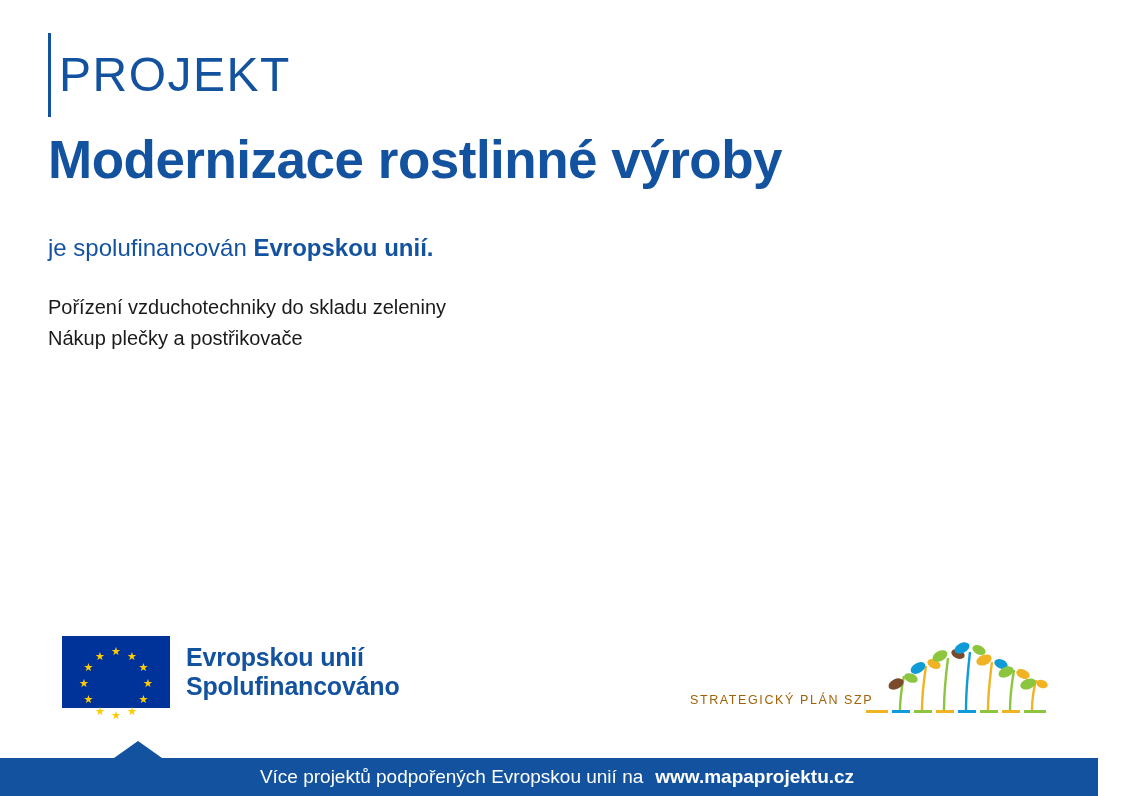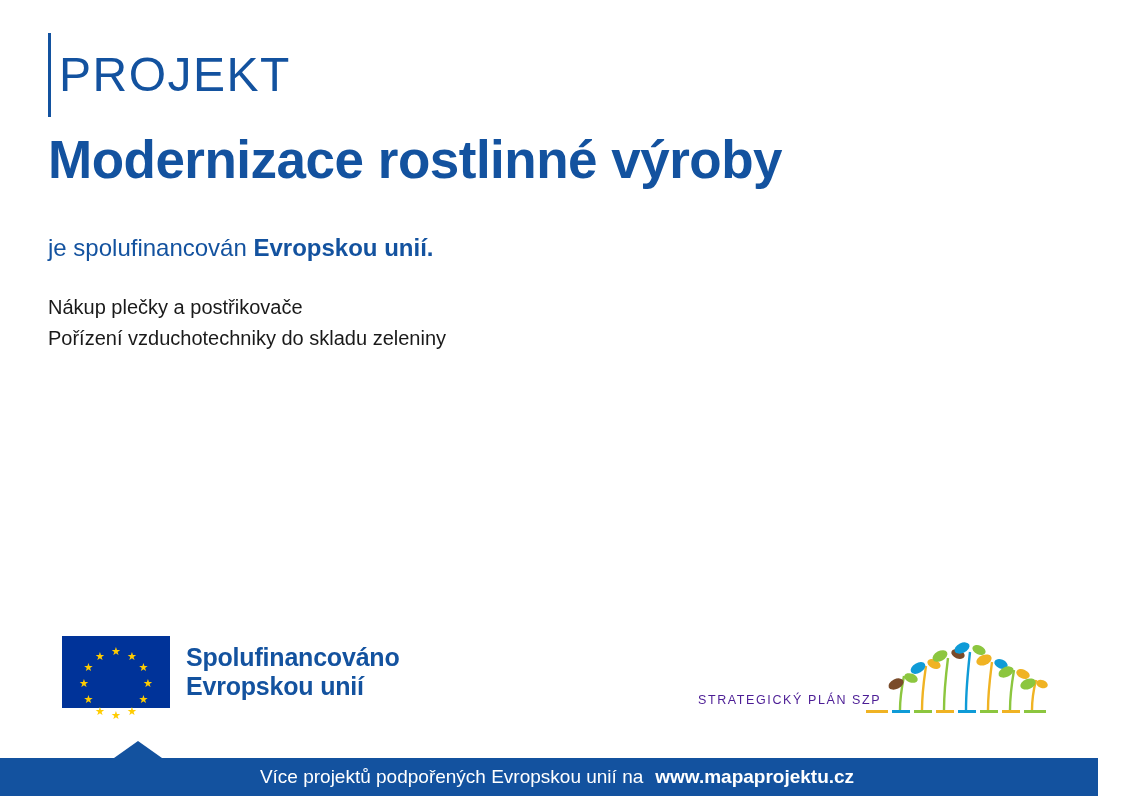--- a/index.html
+++ b/index.html
@@ -132,23 +132,22 @@
     top: 640px;
     width: 360px;
     height: 86px;
   }
   .szp-text {
     position: absolute;
     left: 0;
     top: 53px;
     font-size: 12.5px;
     letter-spacing: 1.6px;
-    color: #4c1d95;
+    color: #a16207;
     white-space: nowrap;
-    margin-left: 8px;
   }
   .szp-art {
     position: absolute;
     left: 176px;
     top: 0;
   }
 
   
   .bottom-bar {
     position: absolute;
@@ -186,42 +185,42 @@
     <div class="kicker">PROJEKT</div>
   </div>
 
   <div class="title">Modernizace rostlinné výroby</div>
 
   <div class="subtitle">
     <span>je spolufinancován </span><b>Evropskou unií.</b>
   </div>
 
   <div class="body-lines">
+    <div>Pořízení vzduchotechniky do skladu zeleniny</div>
     <div>Nákup plečky a postřikovače</div>
-    <div>Pořízení vzduchotechniky do skladu zeleniny</div>
   </div>
 
   <div class="eu-block">
     <div class="eu-flag">
       <span class="eu-star" style="left:48.5px; top:10px;">★</span>
       <span class="eu-star" style="left:64.5px; top:14.5px;">★</span>
       <span class="eu-star" style="left:76px; top:26px;">★</span>
       <span class="eu-star" style="left:80.5px; top:42px;">★</span>
       <span class="eu-star" style="left:76px; top:58px;">★</span>
       <span class="eu-star" style="left:64.5px; top:69.5px;">★</span>
       <span class="eu-star" style="left:48.5px; top:74px;">★</span>
       <span class="eu-star" style="left:32.5px; top:69.5px;">★</span>
       <span class="eu-star" style="left:21px; top:58px;">★</span>
       <span class="eu-star" style="left:16.5px; top:42px;">★</span>
       <span class="eu-star" style="left:21px; top:26px;">★</span>
       <span class="eu-star" style="left:32.5px; top:14.5px;">★</span>
     </div>
     <div class="eu-text">
+      <div>Evropskou unií</div>
       <div>Spolufinancováno</div>
-      <div>Evropskou unií</div>
     </div>
   </div>
 
   <div class="szp-block">
     <div class="szp-text">STRATEGICKÝ PLÁN SZP</div>
     <div class="szp-art">
       <svg width="184" height="86" viewBox="0 0 184 86" xmlns="http://www.w3.org/2000/svg">
 
         <rect x="0" y="70" width="22" height="3" fill="#f0b323"></rect>
         <rect x="26" y="70" width="18" height="3" fill="#0f9bd7"></rect>

